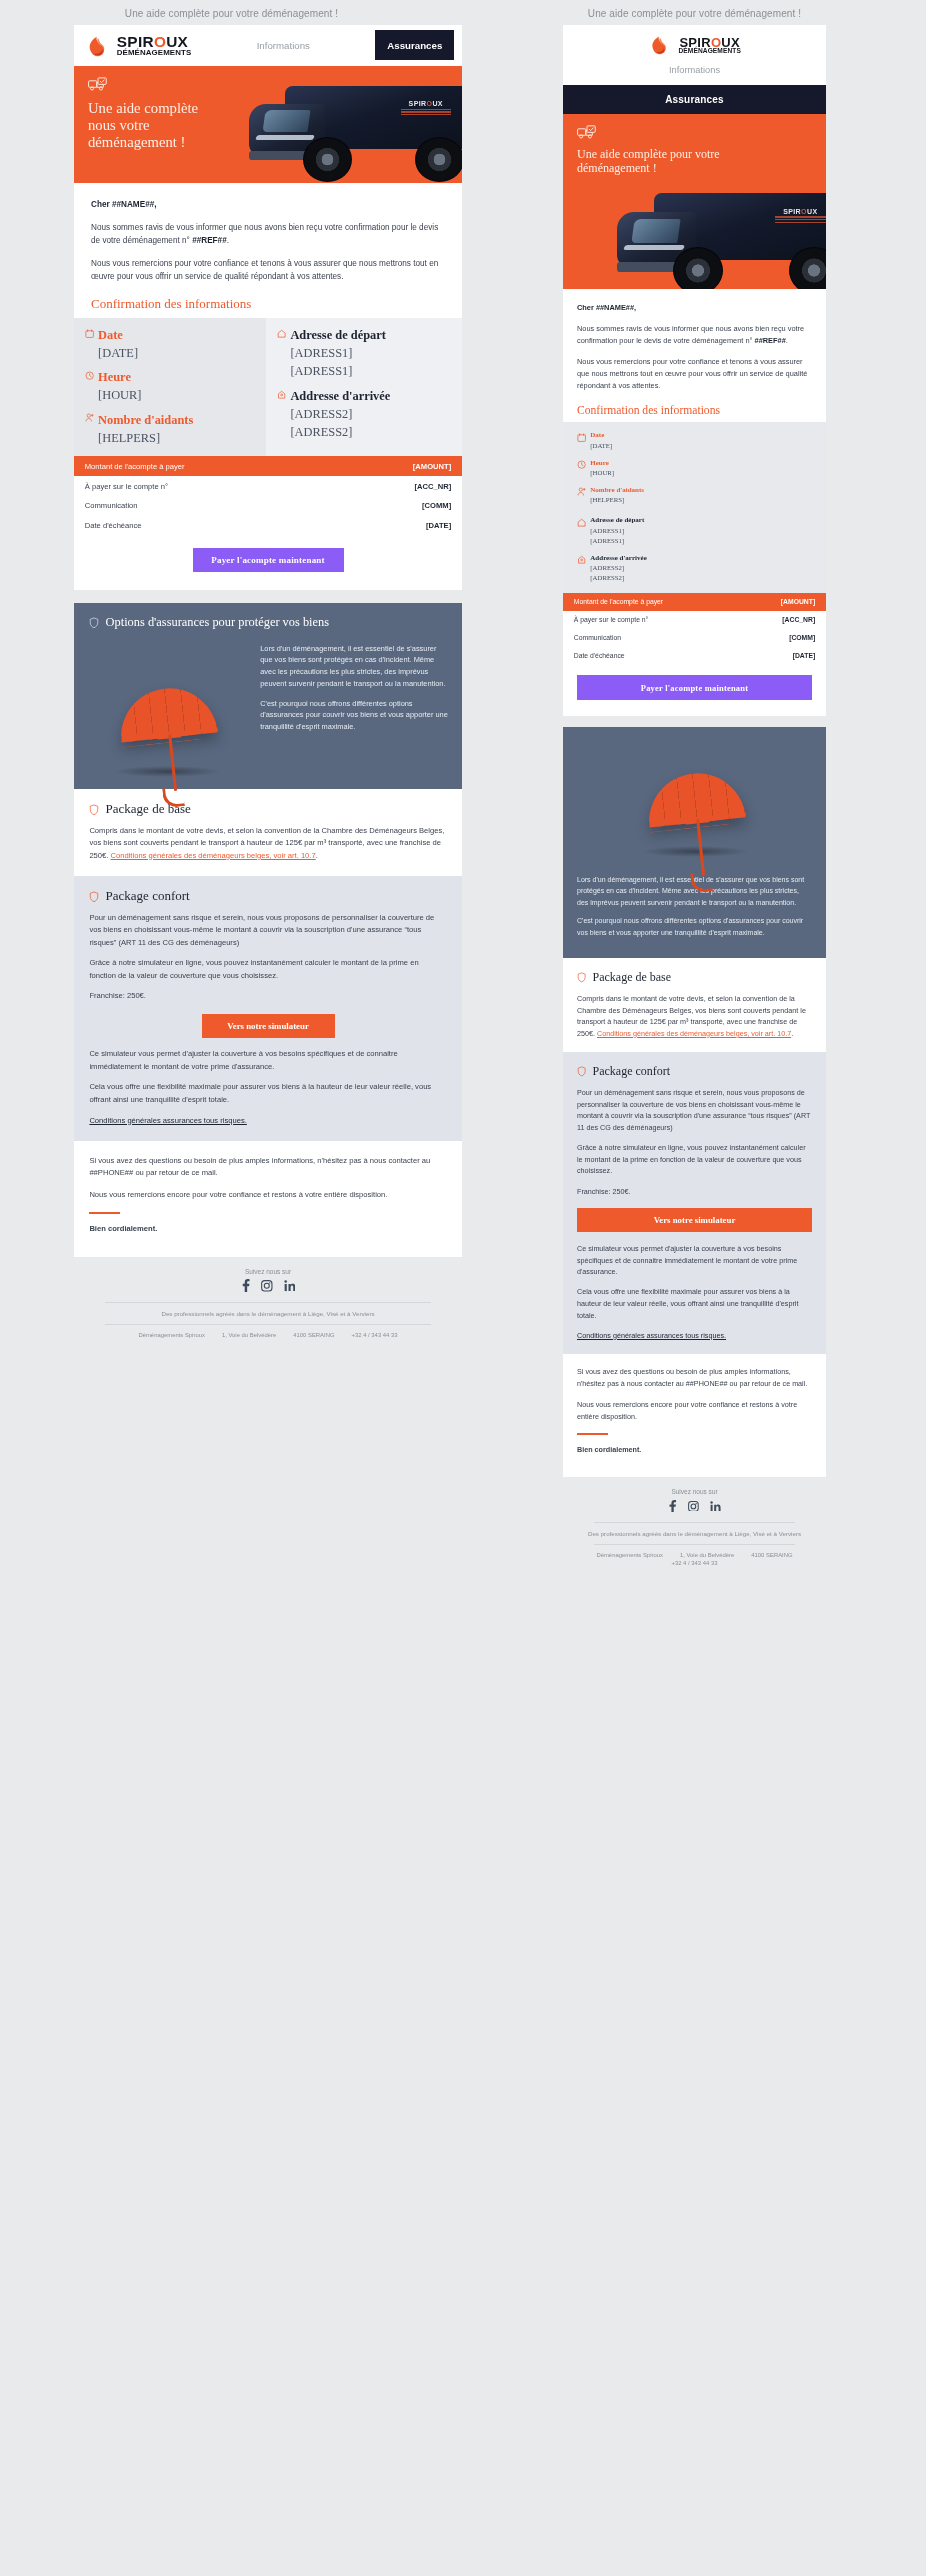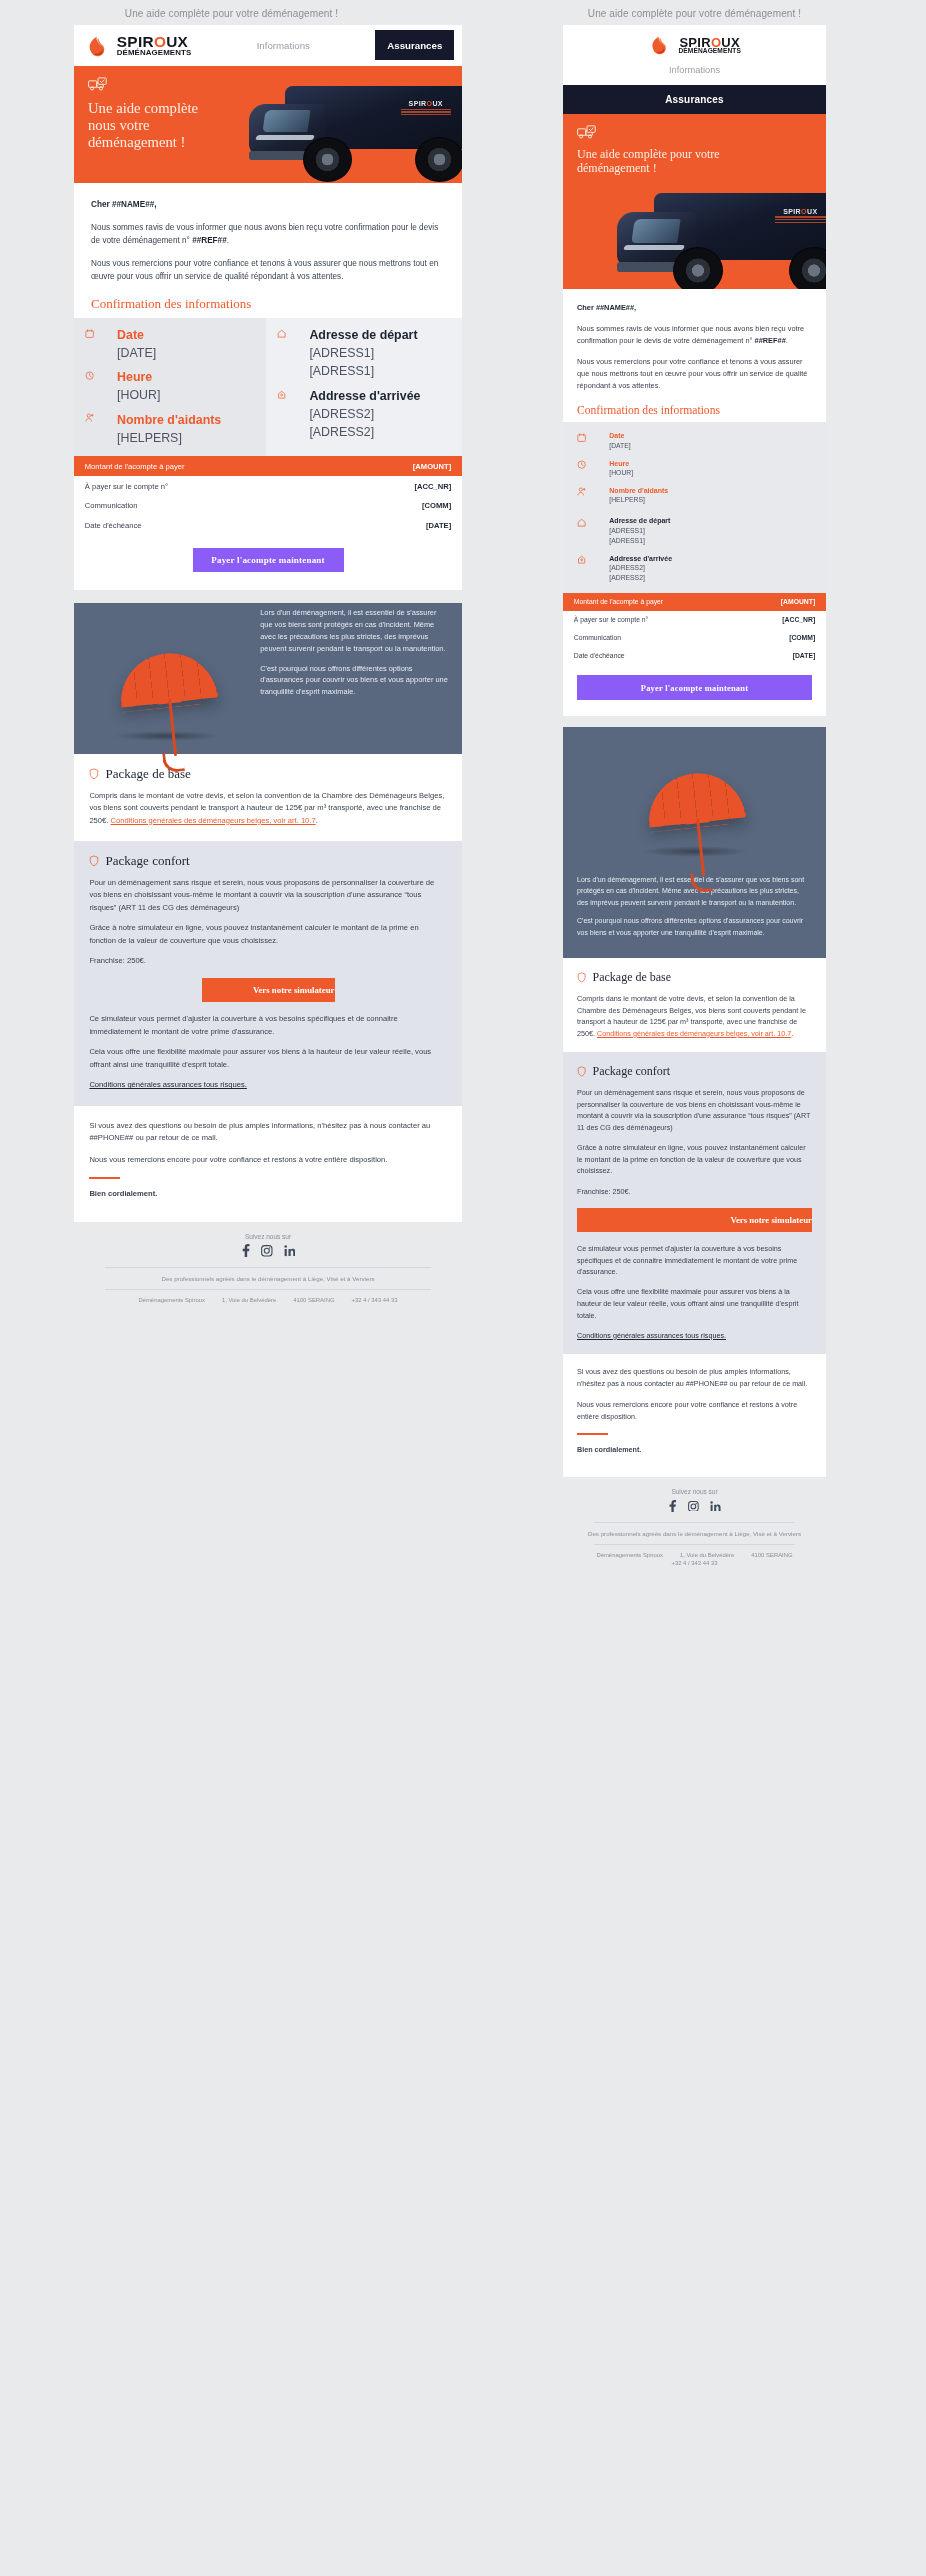--- a/index.html
+++ b/index.html
@@ -120,21 +120,21 @@
     margin:12.4px 0 0;
   }
   .bd-d .sec-h{font-size:13px;}
   .bd-m .sec-h{font-size:11.6px;}
 
   
   .info{display:flex;background:#eceef1;}
   .info-col{padding:9.3px 10.8px;}
   .info-left{background:#e5e7eb;width:44%;}
   .info-right{background:#eff0f3;flex:1;}
-  .info-item{display:flex;gap:23px;margin-bottom:7px;}
+  .info-item{display:flex;gap:4px;margin-bottom:7px;font-family:Liberation Serif, serif;}
   .info-item:last-child{margin-bottom:0;}
   .ico{width:9.3px;height:9.3px;flex:none;margin-top:1.5px;}
   .it-lab{font-weight:700;line-height:1.35;}
   .bd-m .it-lab{font-size:7px;}
   .it-lab.or{color:#ef5a2c;}
   .it-lab.dk{color:#1d2431;}
   .it-val{color:#4b5362;line-height:1.5;}
   .bd-m .it-val{font-size:6.8px;}
 
   
@@ -234,21 +234,21 @@
   .pk-m .pk-h{font-size:12px;}
   .pk p{color:#3b4250;margin:0 0 8.5px;}
   .pk-d p{font-size:7.6px;line-height:1.62;}
   .pk-m p{font-size:7.2px;line-height:1.62;}
   .pk p:last-child{margin-bottom:0;}
   .lnk{color:#ef5a2c;text-decoration:underline;}
   .lnk-dk{color:#1d2431;text-decoration:underline;}
 
   .pk-m .btn-sim{width:100%;}
   .btn-sim{
-    display:block;background:#ef5a2c;color:#fff;text-align:right;
+    display:block;background:#ef5a2c;color:#fff;text-align:center;
     font-family:"Liberation Serif", serif;font-weight:700;text-decoration:none;
     font-size:8.8px;padding:7px 0;width:133px;margin:10.8px auto;
   }
 
   .outro{background:#fff;padding:14px 15.4px 12.4px;}
   .outro p{color:#3b4250;margin:0 0 9.3px;}
   .outro-d p{font-size:7.6px;line-height:1.62;}
   .outro-m p{font-size:7.2px;line-height:1.62;}
   .rule{width:31px;height:1.9px;background:#ef5a2c;margin:10.8px 0 9.3px;}
   .sig{font-weight:700;color:#1d2431;margin:0;}
@@ -410,20 +410,26 @@
         </div>
         <div class="pay-row">
           <span>Date d'échéance</span>
           <span class="v">[DATE]</span>
         </div>
         <a class="btn" href="#">Payer l'acompte maintenant</a>
       </div>
 
       <div style="height:12.4px;background:#e9eaec"></div>
       <div class="ins ins-d">
+        <div class="ins-h">
+          <svg width="10" height="11.6" viewBox="0 0 16 18">
+              <path d="M8 1.2l6 2.2v5.2c0 4.2-2.7 7-6 8.2-3.3-1.2-6-4-6-8.2V3.4z" fill="none" stroke="#d8dee7" stroke-width="1.2"></path>
+            </svg>
+          <span>Options d'assurances pour protéger vos biens</span>
+        </div>
         <div class="ins-body">
           <div class="umb-box">
             <div class="umb-shadow"></div>
             <div class="umb">
               <div class="tip"></div>
               <div class="canopy"></div>
               <div class="shaft"></div>
               <div class="hook"></div>
             </div>
           </div>

